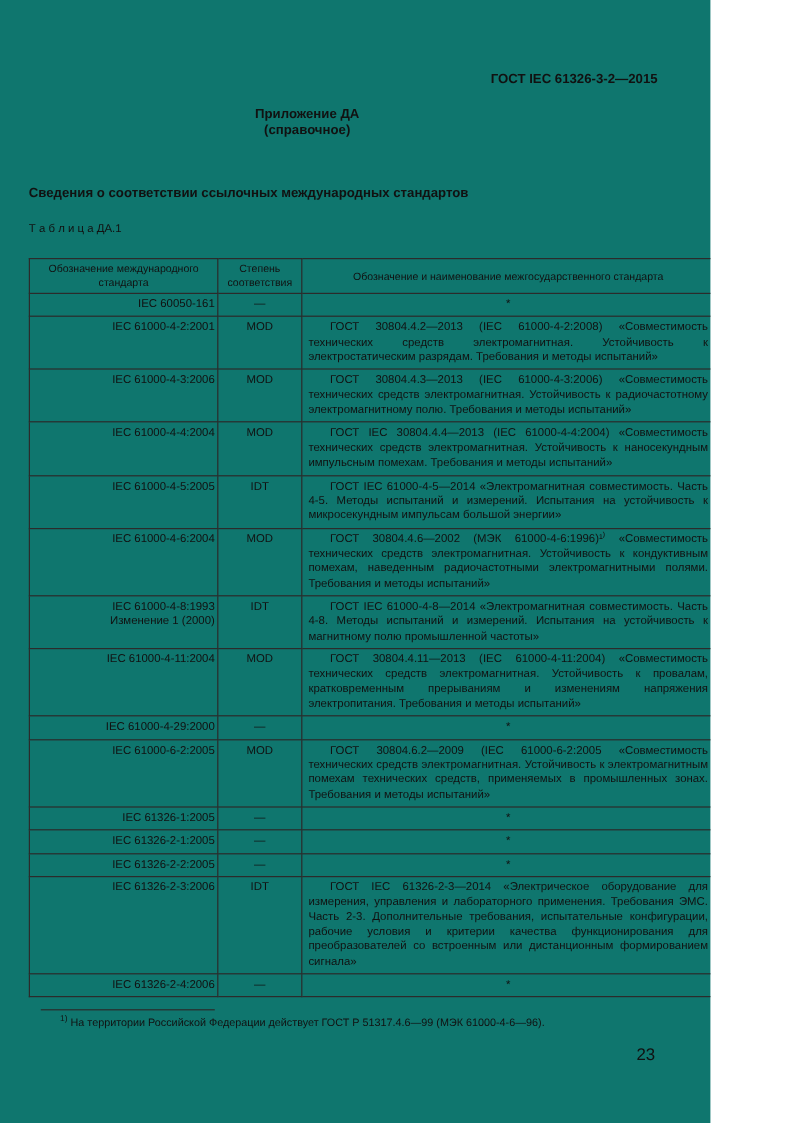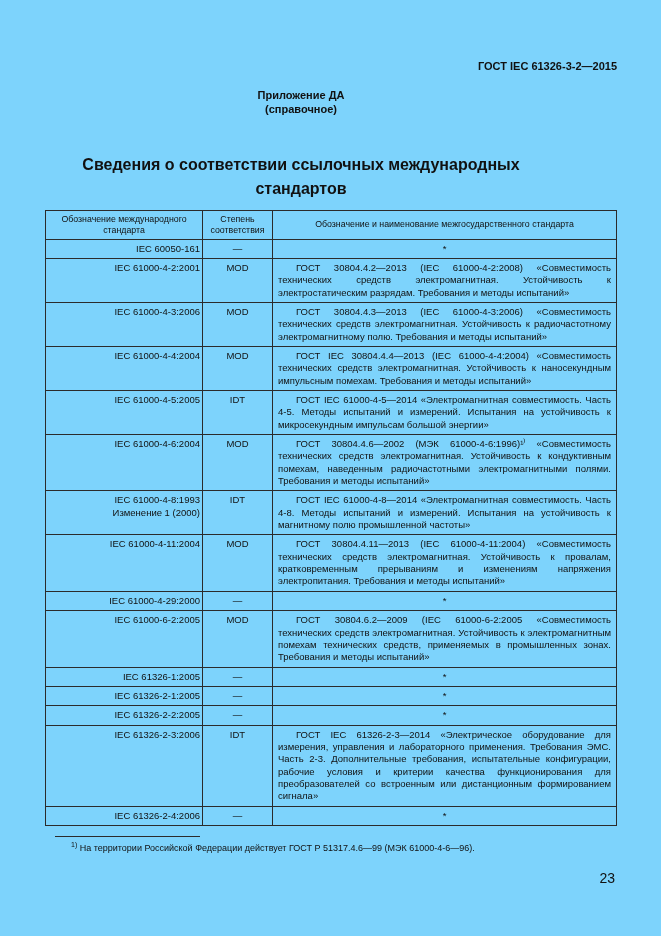--- a/index.html
+++ b/index.html
@@ -2,57 +2,57 @@
 <html lang="ru"><head>
 <meta charset="utf-8">
 <style>
   html, body {
     margin: 0;
     padding: 0;
     background: #ffffff;
   }
   .page {
     position: relative;
-    width: 661px;
+    width: 592px;
     height: 936px;
-    background: #7dd3fc;
+    background: #0f766e;
     overflow: hidden;
     font-family: "Liberation Sans", sans-serif;
     color: #111111;
     box-sizing: border-box;
-    padding: 0 44px 0 45px;
+    padding: 0 44px 0 24px;
   }
   .doc-ref {
     margin-top: 60px;
     text-align: right;
     font-weight: bold;
     font-size: 11px;
   }
   .annex {
     margin-top: 16px;
     margin-right: 60px;
     text-align: center;
     font-weight: bold;
     font-size: 11px;
     line-height: 1.3;
   }
   .main-title {
     margin-top: 36px;
     margin-right: 60px;
-    text-align: center;
+    text-align: left;
     font-weight: bold;
-    font-size: 16px;
+    font-size: 11px;
     line-height: 1.5;
   }
   .table-label {
     margin-top: 16px;
     font-size: 9.5px;
   }
   table.std {
-    margin-top: 9px;
+    margin-top: 19px;
     width: 572px;
     border-collapse: collapse;
     table-layout: fixed;
     font-size: 9.5px;
   }
   table.std th, table.std td {
     border: 1px solid #2b2b2b;
   }
   table.std th {
     font-weight: normal;
@@ -122,20 +122,21 @@
 
   <div class="annex">
     <div>Приложение ДА</div>
     <div>(справочное)</div>
   </div>
 
   <div class="main-title">
     <div>Сведения о соответствии ссылочных международных стандартов</div>
   </div>
 
+  <div class="table-label">Т а б л и ц а  ДА.1</div>
 
   <table class="std">
     <thead>
       <tr>
         <th class="h-col1">Обозначение международного стандарта</th>
         <th class="h-col2">Степень соответствия</th>
         <th class="h-col3">Обозначение и наименование межгосударственного стандарта</th>
       </tr>
     </thead>
     <tbody id="table-body">

